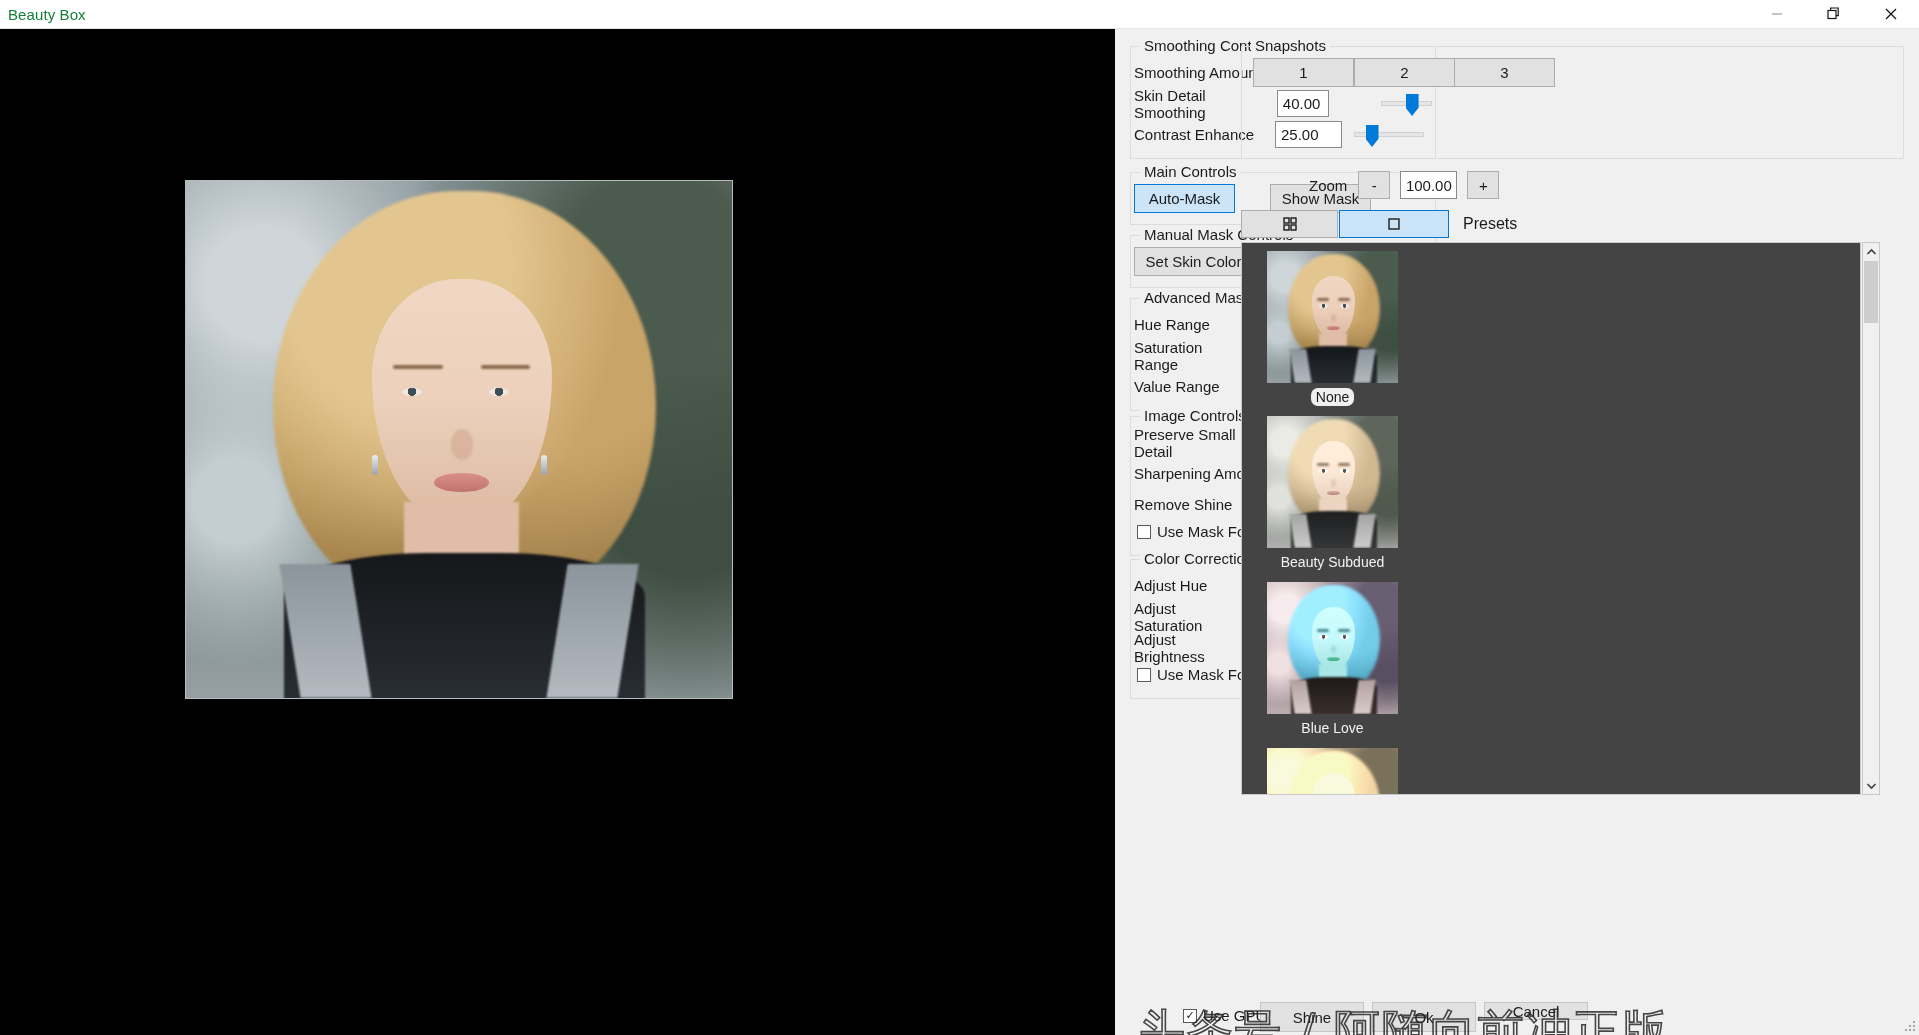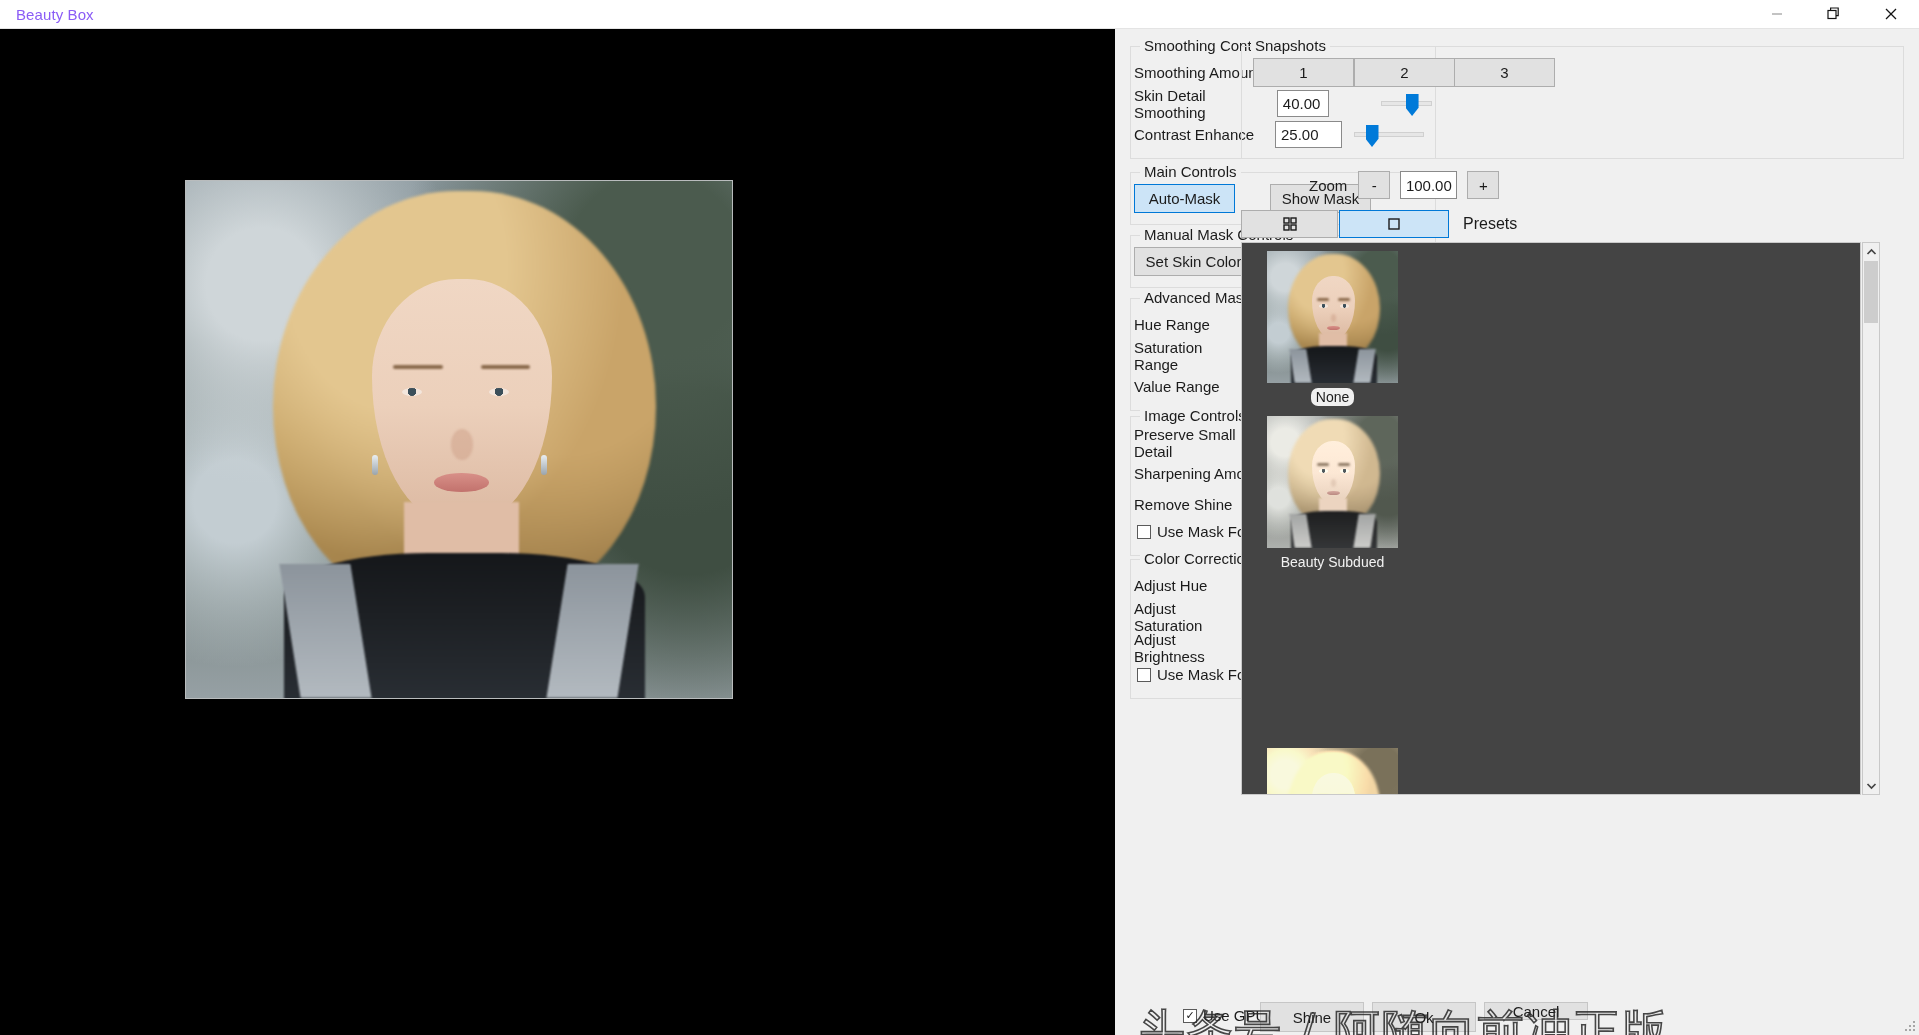--- a/index.html
+++ b/index.html
@@ -13,21 +13,21 @@
   }
 
   
   #titlebar {
     position: absolute; left: 0; top: 0; width: 1919px; height: 29px;
     background: #ffffff;
     border-bottom: 1px solid #e4e4e4;
     display: flex; align-items: center;
   }
   #titlebar .title {
-    font-size: 15px; padding-left: 16px; color: #8b5cf6; letter-spacing: .1px;
+    font-size: 15px; padding-left: 8px; color: #15803d; letter-spacing: .1px;
   }
   #titlebar .spacer { flex: 1; }
   .wbtn {
     width: 57px; height: 29px; display: flex; align-items: center; justify-content: center;
     background: transparent; border: none; cursor: default;
   }
   .wbtn svg { display: block; }
 
   
   #canvas {
@@ -456,20 +456,38 @@
       <div class="eye" style="left:55.5%;top:40%;width:9px;height:4px;"></div>
       <div class="lips"></div>
         <div class="neck"></div>
         <div class="jacket"></div>
       <div class="collar-l"></div>
         <div class="collar-r"></div>
     </div>
     <span class="preset-caption">Beauty Subdued</span>
   </div>
 
+  <div class="preset-item" style="top:339px;">
+    <div class="preset-thumb tone-blue">
+      <div class="pbg"></div>
+        <div class="hair"></div>
+        <div class="face"></div>
+        <div class="nose"></div>
+      <div class="brow" style="left:38%;top:35.5%;width:9%;height:3px;"></div>
+      <div class="brow" style="left:54%;top:35.5%;width:9%;height:3px;"></div>
+      <div class="eye" style="left:39.5%;top:40%;width:9px;height:4px;"></div>
+      <div class="eye" style="left:55.5%;top:40%;width:9px;height:4px;"></div>
+      <div class="lips"></div>
+        <div class="neck"></div>
+        <div class="jacket"></div>
+      <div class="collar-l"></div>
+        <div class="collar-r"></div>
+    </div>
+    <span class="preset-caption">Blue Love</span>
+  </div>
 
   <div class="preset-item" style="top:505px;">
     <div class="preset-thumb tone-sepia">
       <div class="pbg"></div>
         <div class="hair"></div>
         <div class="face"></div>
       <div class="brow" style="left:38%;top:35.5%;width:9%;height:3px;"></div>
       <div class="brow" style="left:54%;top:35.5%;width:9%;height:3px;"></div>
 
     </div>

